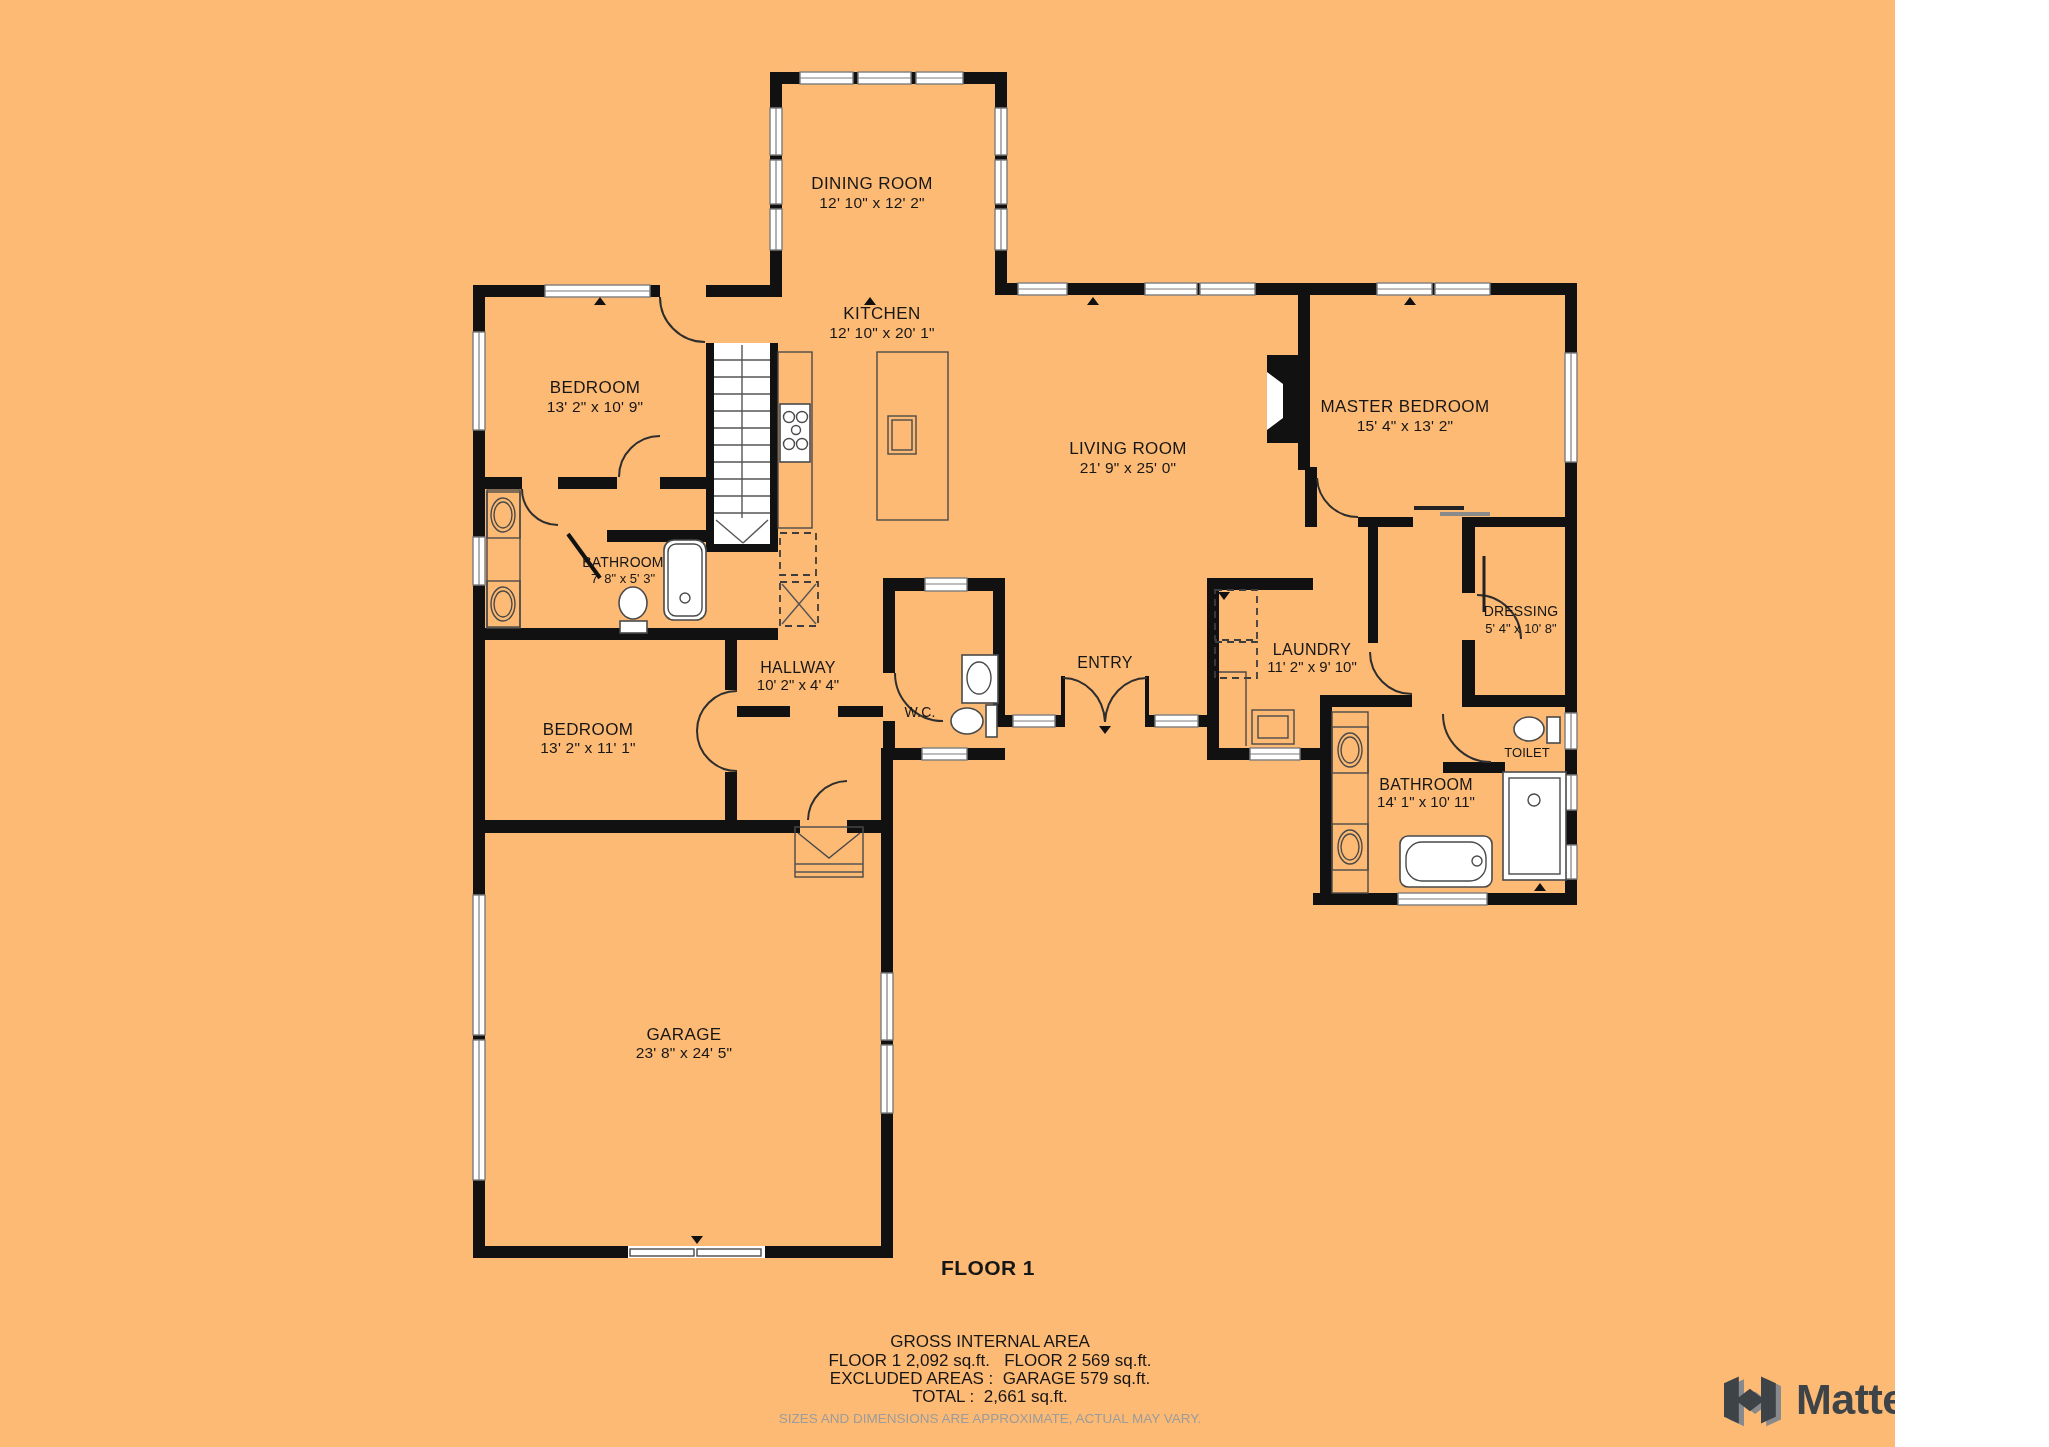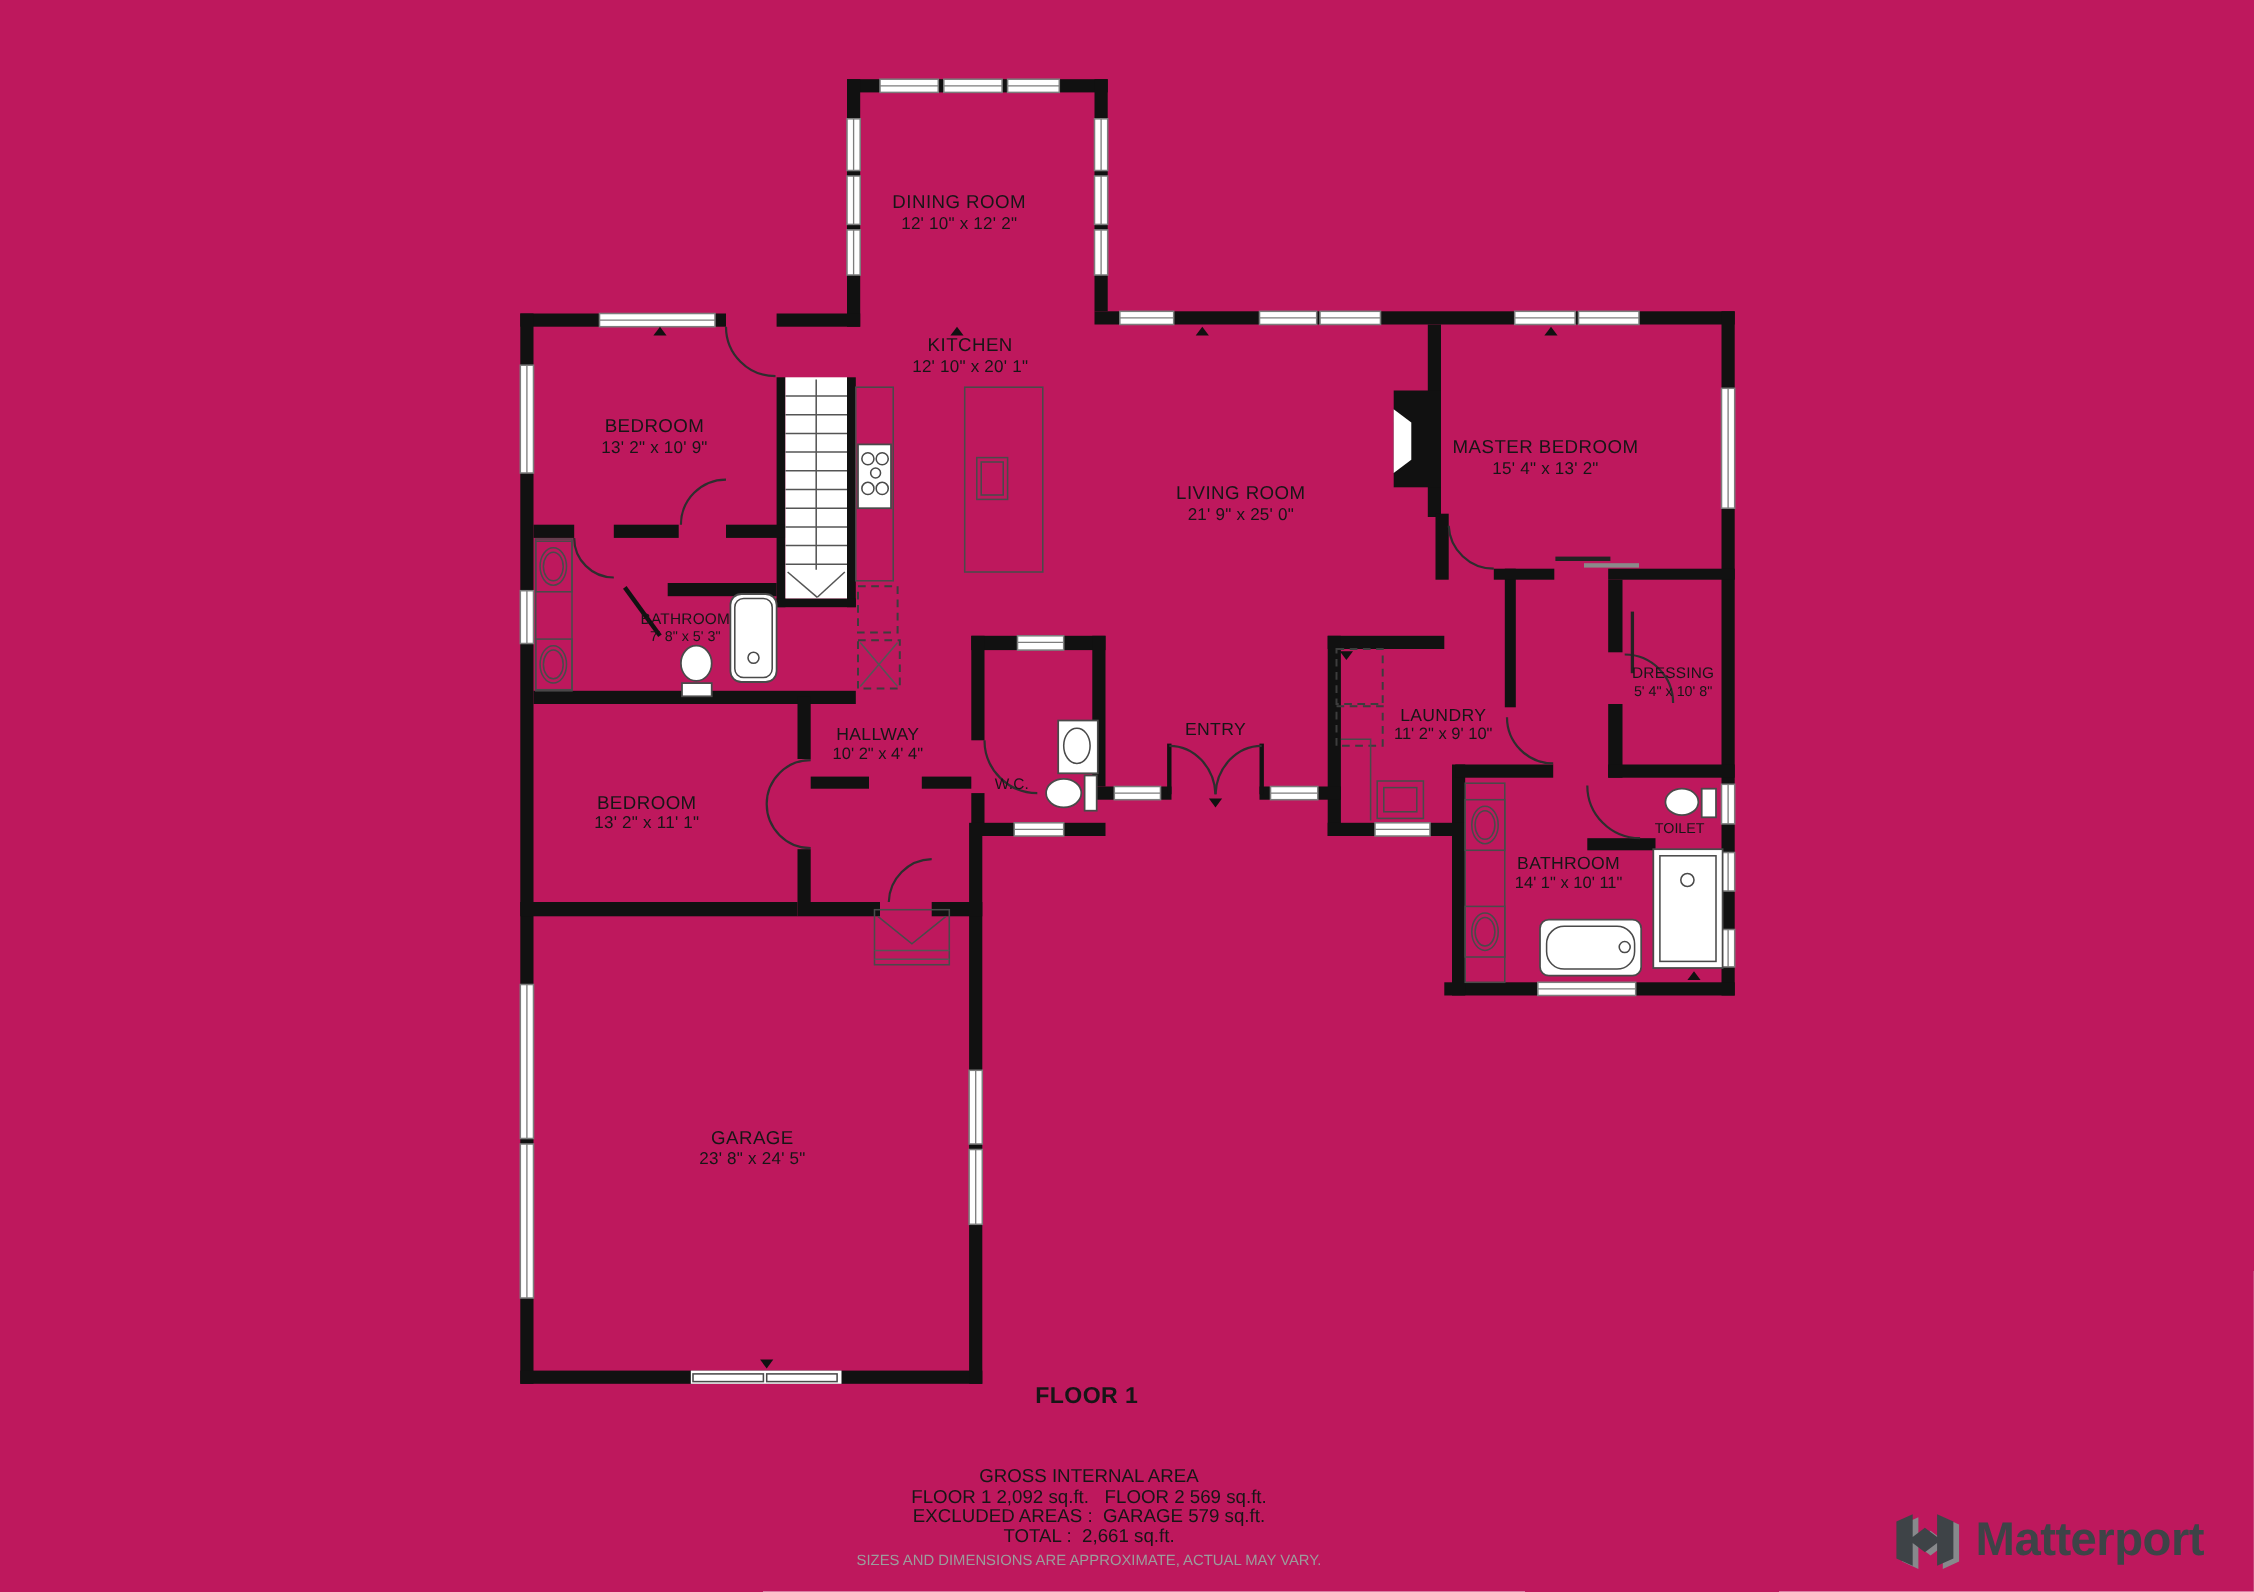--- a/index.html
+++ b/index.html
@@ -1,16 +1,16 @@
 <!DOCTYPE html>
 <html><head>
 <meta charset="utf-8">
 <style>
   html,body{margin:0;padding:0;background:#fff;}
-  #page{position:relative;width:2049px;height:1447px;background:#be185d;overflow:hidden;
+  #page{position:relative;width:1895px;height:1447px;background:#fdba74;overflow:hidden;
         font-family:"Liberation Sans", sans-serif;}
   svg{position:absolute;inset:0;display:block;}
   text{fill:#161616;}
   .rn  {font-size:17px;   letter-spacing:.4px;}
   .rd  {font-size:15.5px; letter-spacing:.2px;}
   .rn-md{font-size:16px;  letter-spacing:.3px;}
   .rd-md{font-size:15px;}
   .rn-sm{font-size:14px;  letter-spacing:.2px;}
   .rd-sm{font-size:13px;}
   .rn-xs{font-size:13px;}

